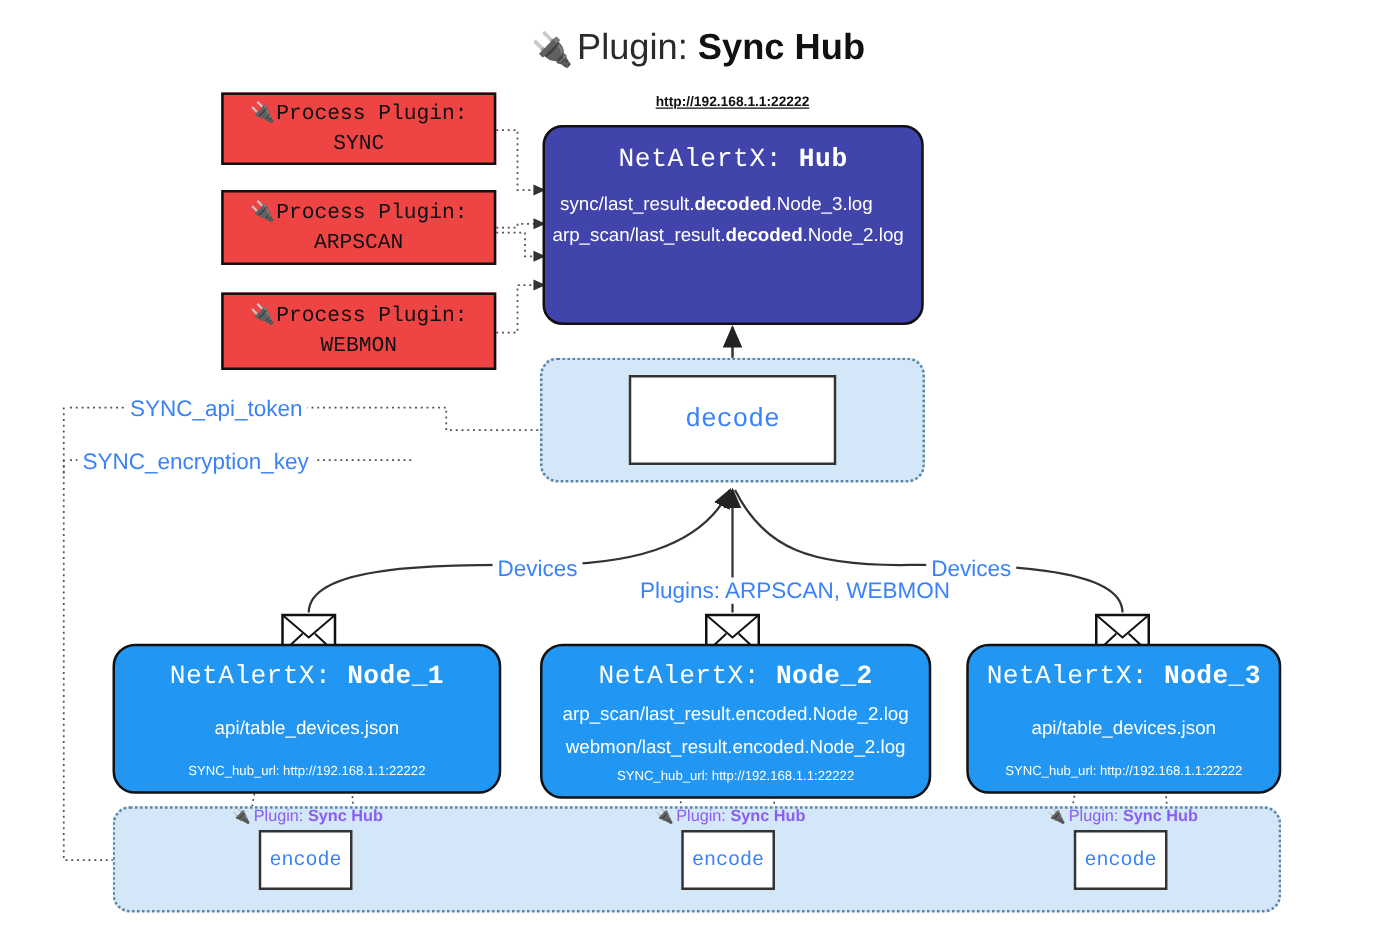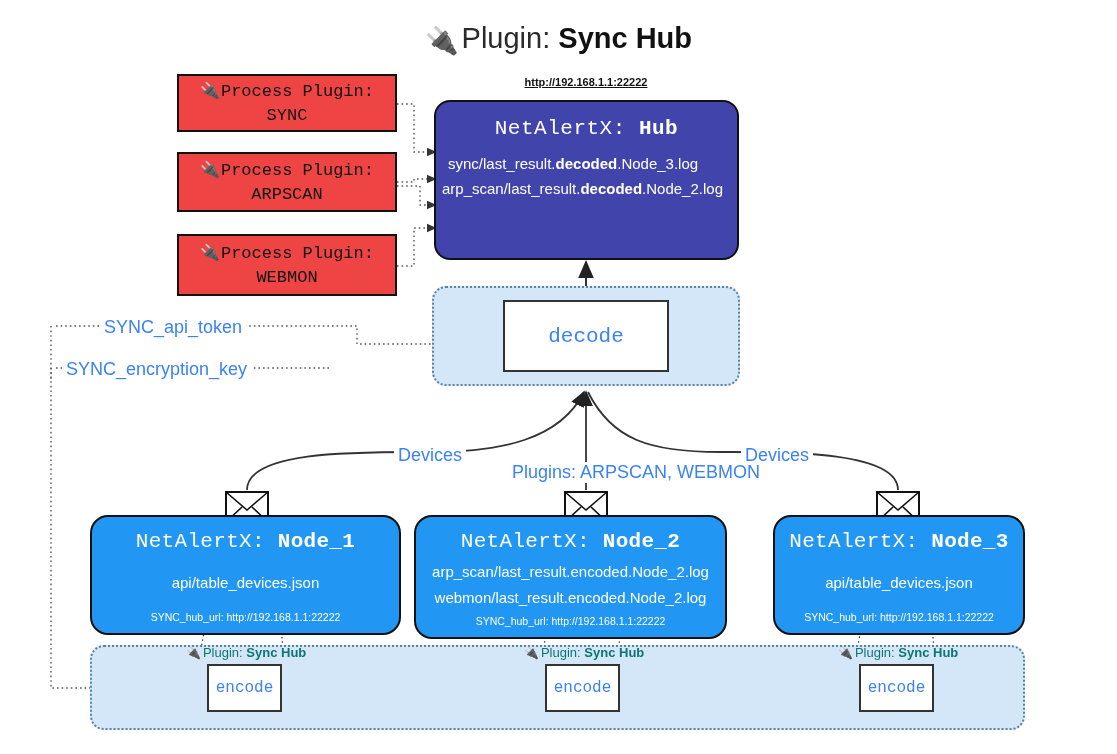--- a/index.html
+++ b/index.html
@@ -62,21 +62,21 @@
   .white-proc{
     background:#fff;border:2px solid #333;
     display:flex;align-items:center;justify-content:center;
     font-family:"Liberation Mono","DejaVu Sans Mono",monospace;
     color:#3b82f6;
   }
   #decode-box{font-size:21px;}
   .encode-box{font-size:16px;}
 
   .pane-caption{
-    position:absolute;font-size:13px;color:#0f766e;white-space:nowrap;
+    position:absolute;font-size:13px;color:#8b5cf6;white-space:nowrap;
   }
   .pane-caption b{font-weight:700;}
   .pane-caption .plug{font-size:12px;margin-right:2px;}
 
   
   .node{
     background:#2196f3;border:2.5px solid #111;border-radius:18px;color:#fff;
     display:flex;flex-direction:column;align-items:center;
   }
   .node .node-title{
@@ -226,21 +226,21 @@
   <div class="box node" style="left:90px;top:515px;width:311px;height:120px;">
     <div class="node-title">
       <span>NetAlertX:</span> <b>Node_1</b>
     </div>
     <div class="node-lines">
       <div class="node-line">api/table_devices.json</div>
     </div>
     <div class="node-foot">SYNC_hub_url: http://192.168.1.1:22222</div>
   </div>
 
-  <div class="box node" style="left:414px;top:515px;width:313px;height:124px;">
+  <div class="box node" style="left:432px;top:515px;width:313px;height:124px;">
     <div class="node-title">
       <span>NetAlertX:</span> <b>Node_2</b>
     </div>
     <div class="node-lines">
       <div class="node-line">arp_scan/last_result.encoded.Node_2.log</div>
       <div class="node-line">webmon/last_result.encoded.Node_2.log</div>
     </div>
     <div class="node-foot">SYNC_hub_url: http://192.168.1.1:22222</div>
   </div>
 

